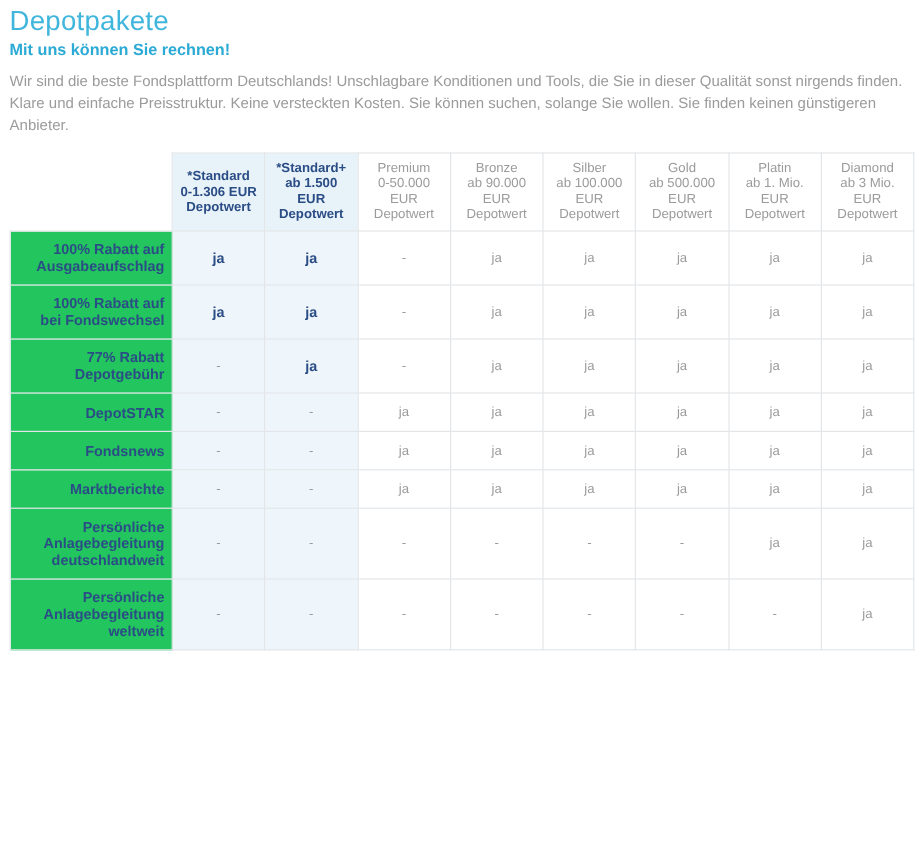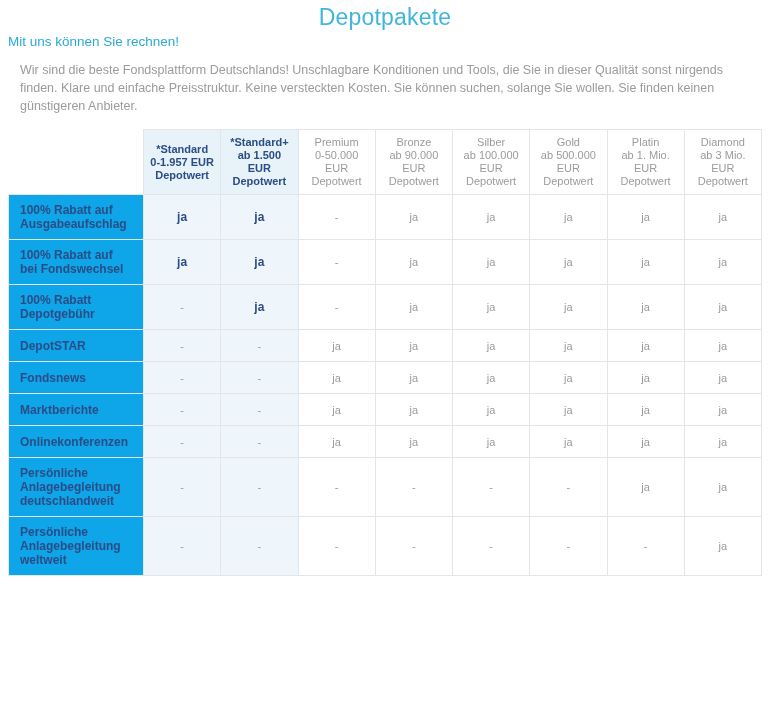--- a/index.html
+++ b/index.html
@@ -23,30 +23,29 @@
     height: 718px;
     overflow: hidden;
     padding: 2px 8px 0 8px;
   }
   h1.page-title {
     margin: 2px 0 3px 0;
     font-size: 23px;
     font-weight: normal;
     color: var(--accent);
     letter-spacing: 0.2px;
-    text-align: center;
   }
   h2.page-subtitle {
     margin: 0 0 10px 0;
     font-size: 13.5px;
-    font-weight: normal;
+    font-weight: bold;
     color: var(--accent-bold);
   }
   p.intro {
-    margin: 12px;
+    margin: 0;
     font-size: 12.5px;
     line-height: 18px;
     color: var(--gray-text);
   }
   table.pkg {
     margin-top: 14px;
     border-collapse: collapse;
     table-layout: fixed;
     width: 754px;
   }
@@ -72,25 +71,25 @@
   }
   thead th.colhead.hl {
     background: var(--hl-header-bg);
     color: var(--navy);
     font-weight: bold;
   }
   tbody th.rowlabel {
     font-size: 12px;
     font-weight: bold;
     color: var(--navy);
-    text-align: left;
+    text-align: right;
     padding: 8px 6px 8px 11px;
     white-space: pre-line;
     line-height: 14px;
-    background: #0ea5e9;
+    background: #22c55e;
   }
   tbody td.cell {
     font-size: 11px;
     color: var(--gray-text);
     text-align: center;
     padding: 9px 3px;
     height: 32px;
   }
   tbody td.cell.hl { background: var(--hl-cell-bg); }
   tbody td.cell.strong {
@@ -111,21 +110,21 @@
   <p class="intro">Wir sind die beste Fondsplattform Deutschlands! Unschlagbare Konditionen und Tools, die Sie in dieser Qualität sonst nirgends finden. Klare und einfache Preisstruktur. Keine versteckten Kosten. Sie können suchen, solange Sie wollen. Sie finden keinen günstigeren Anbieter.</p>
 
   <table class="pkg">
     <colgroup>
       <col class="labelcol">
     </colgroup>
     <thead>
       <tr id="header-row">
         <th class="corner"></th>
       <th class="colhead hl">*Standard
-0-1.957 EUR
+0-1.306 EUR
 Depotwert</th>
           <th class="colhead hl">*Standard+
 ab 1.500
 EUR
 Depotwert</th>
           <th class="colhead">Premium
 0-50.000
 EUR
 Depotwert</th>
           <th class="colhead">Bronze
@@ -169,21 +168,21 @@
           <td class="cell hl strong">ja</td>
           <td class="cell hl strong">ja</td>
           <td class="cell">-</td>
           <td class="cell">ja</td>
           <td class="cell">ja</td>
           <td class="cell">ja</td>
           <td class="cell">ja</td>
           <td class="cell">ja</td>
         </tr>
         <tr>
-          <th class="rowlabel">100% Rabatt
+          <th class="rowlabel">77% Rabatt
 Depotgebühr</th>
           <td class="cell hl">-</td>
           <td class="cell hl strong">ja</td>
           <td class="cell">-</td>
           <td class="cell">ja</td>
           <td class="cell">ja</td>
           <td class="cell">ja</td>
           <td class="cell">ja</td>
           <td class="cell">ja</td>
         </tr>
@@ -204,31 +203,20 @@
           <td class="cell hl">-</td>
           <td class="cell">ja</td>
           <td class="cell">ja</td>
           <td class="cell">ja</td>
           <td class="cell">ja</td>
           <td class="cell">ja</td>
           <td class="cell">ja</td>
         </tr>
         <tr>
           <th class="rowlabel">Marktberichte</th>
-          <td class="cell hl">-</td>
-          <td class="cell hl">-</td>
-          <td class="cell">ja</td>
-          <td class="cell">ja</td>
-          <td class="cell">ja</td>
-          <td class="cell">ja</td>
-          <td class="cell">ja</td>
-          <td class="cell">ja</td>
-        </tr>
-        <tr>
-          <th class="rowlabel">Onlinekonferenzen</th>
           <td class="cell hl">-</td>
           <td class="cell hl">-</td>
           <td class="cell">ja</td>
           <td class="cell">ja</td>
           <td class="cell">ja</td>
           <td class="cell">ja</td>
           <td class="cell">ja</td>
           <td class="cell">ja</td>
         </tr>
         <tr>

